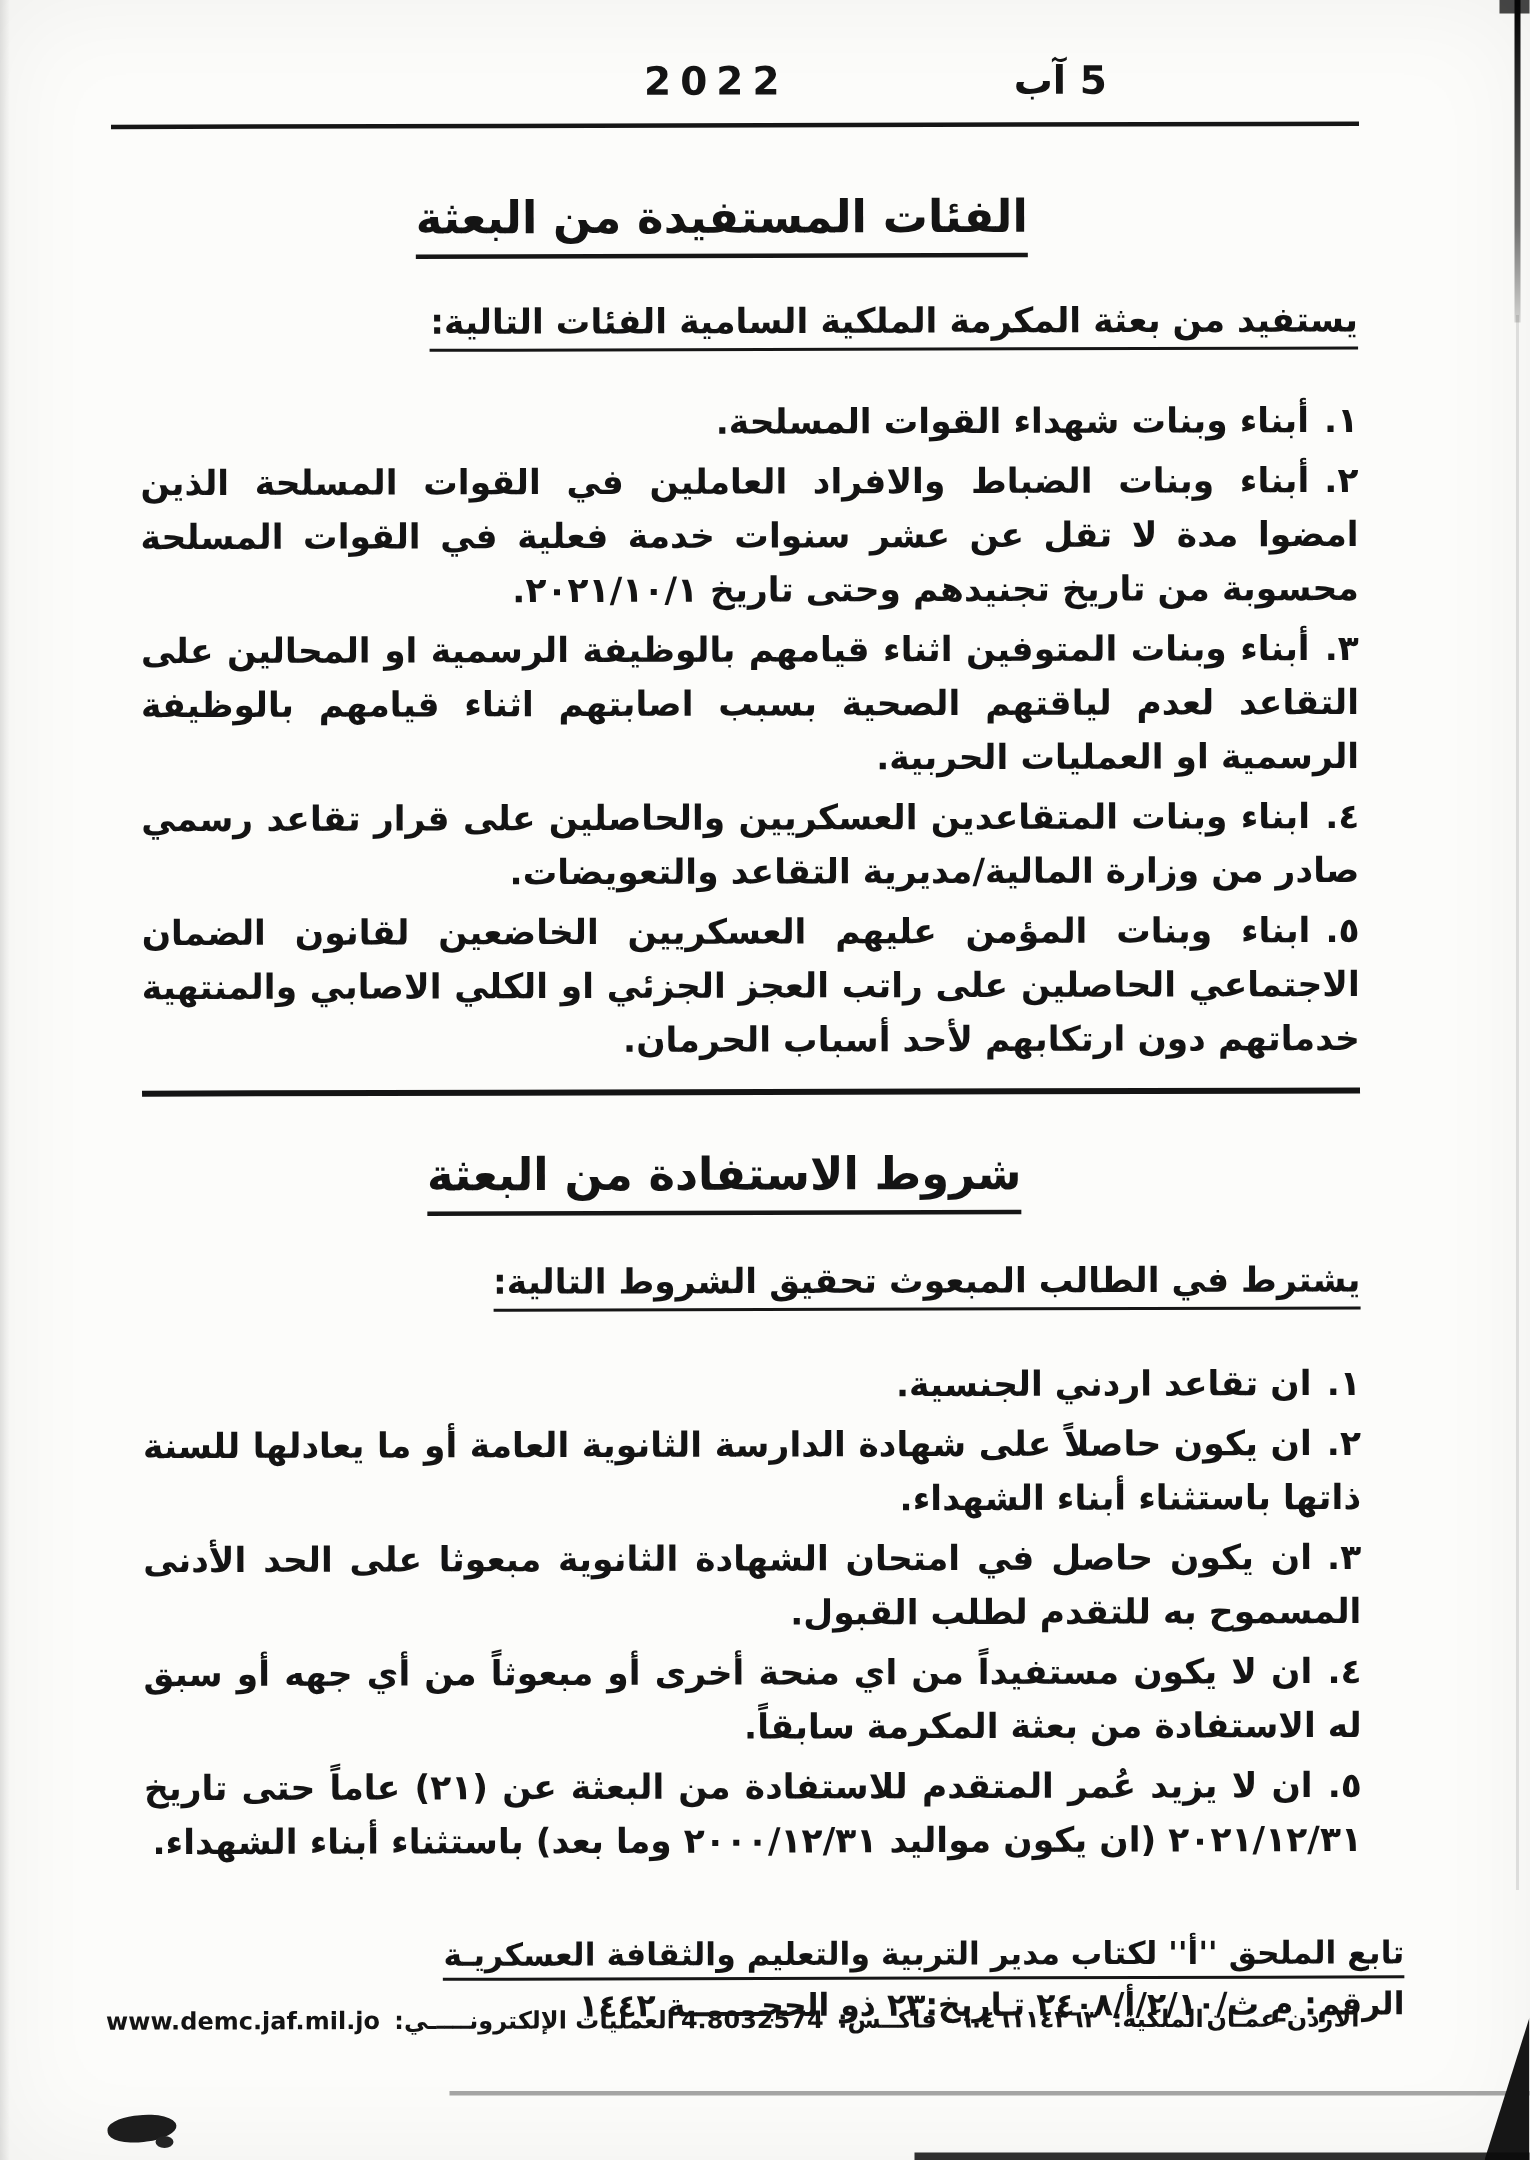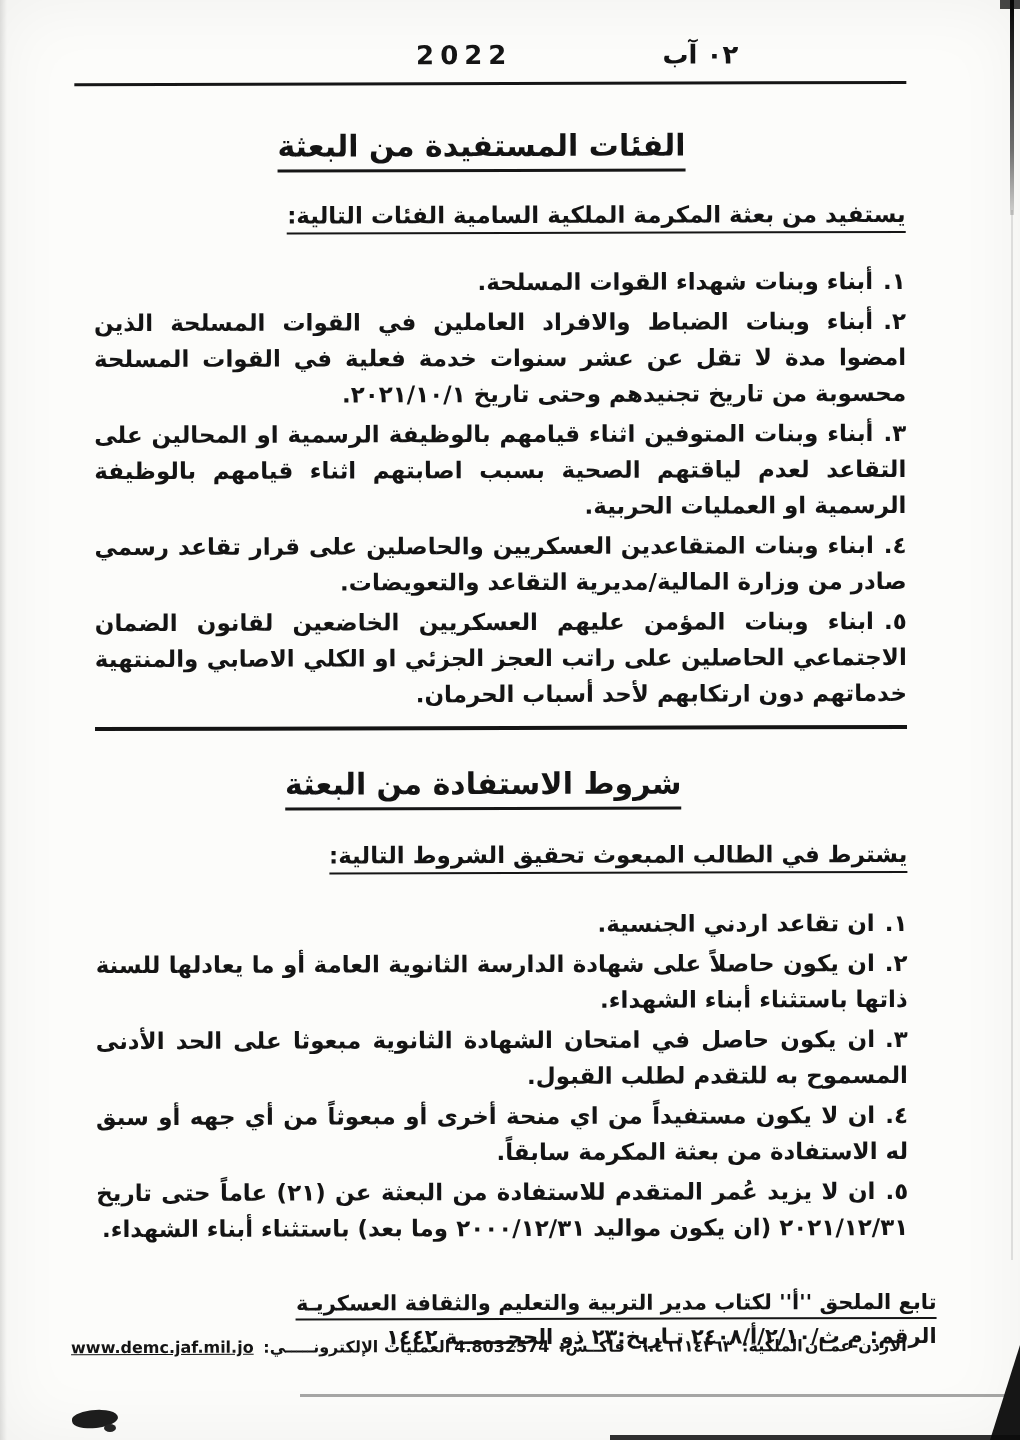--- a/index.html
+++ b/index.html
@@ -47,21 +47,21 @@
     font-size:21px;line-height:34px;text-align:right;
   }
   .footer .note span{border-bottom:2px solid #161616;padding-bottom:3px;}
   
   .contact{
     position:absolute;top:1337px;right:115px;left:80px;
     display:flex;justify-content:space-between;align-items:baseline;
     font-size:16px;white-space:nowrap;
   }
   .contact .pair span{margin:0 2px;}
-  .url{direction:ltr;unicode-bidi:embed;text-decoration:underline;}
+  .url{direction:ltr;unicode-bidi:embed;}
   
   .art{position:absolute;pointer-events:none;}
   .art-right-line{top:0;right:6px;width:4px;height:215px;
     background:linear-gradient(#000 0%, rgba(0,0,0,.55) 70%, rgba(0,0,0,.15) 100%);}
   .art-right-faint{top:210px;right:7px;width:2px;height:1050px;background:rgba(0,0,0,.10);}
   .art-corner-tr{top:0;right:0;width:20px;height:9px;background:rgba(10,10,10,.75);}
   .art-left-band{top:0;left:0;width:7px;height:100%;
     background:linear-gradient(to right, rgba(0,0,0,.10), rgba(0,0,0,0));}
   .art-gray-line{top:1394px;left:300px;right:0;height:3px;background:rgba(80,80,80,.5);}
   .art-corner-br{bottom:0;right:0;width:30px;height:95px;background:#161616;
@@ -72,21 +72,21 @@
   .art-blob-bl2{top:1424px;left:104px;width:12px;height:8px;background:#242424;border-radius:50%;}
 </style>
 </head>
 <body>
 
 <div class="page">
   <div class="scan-tilt">
 
     <div class="header-rule">
       <div class="header-date">
-        <span>٠٢ آب</span>
+        <span>5 آب</span>
         <span>2022</span>
       </div>
     </div>
 
     <div class="content">
 
       <div class="title-wrap t1">
         <span class="doc-title">الفئات المستفيدة من البعثة</span>
       </div>
 

